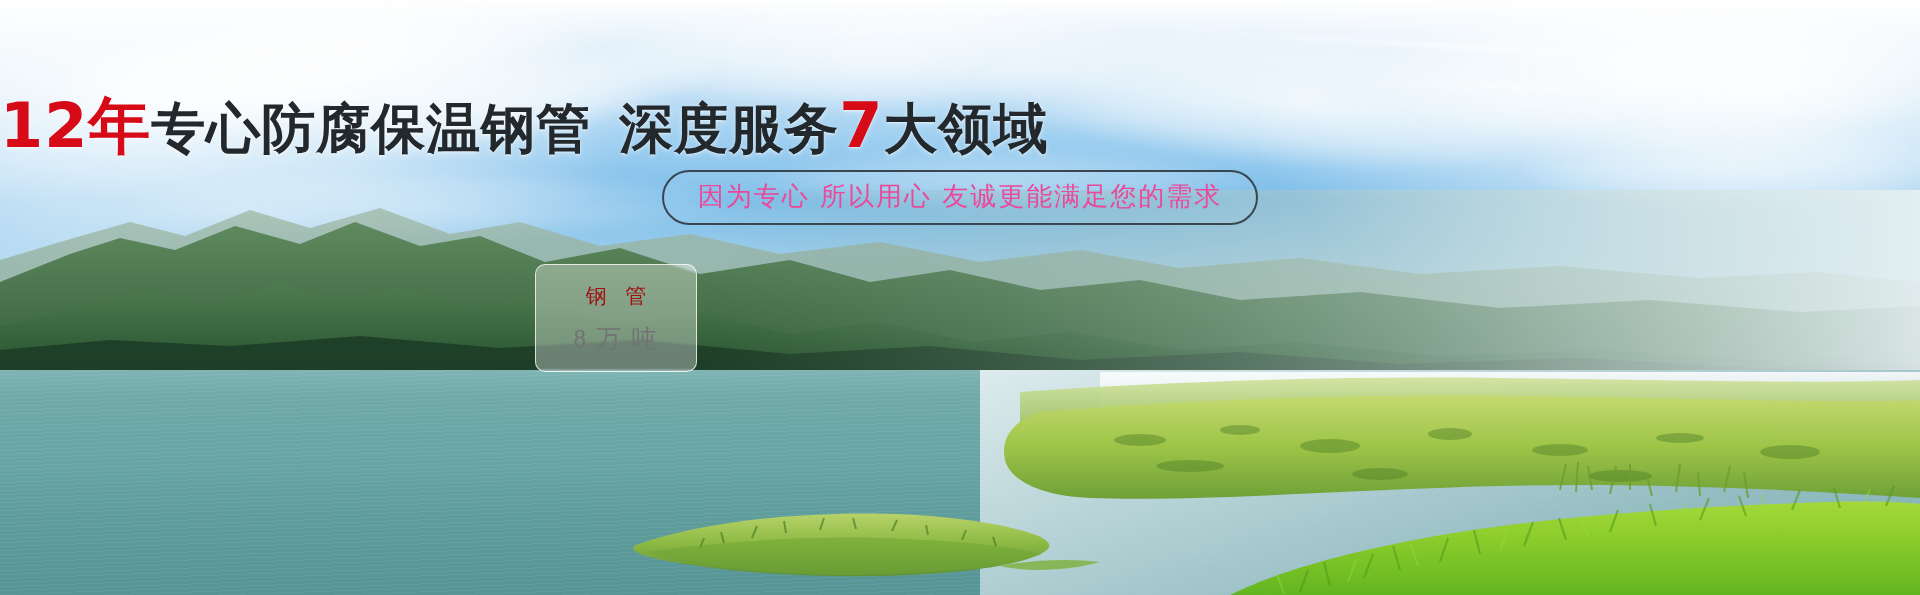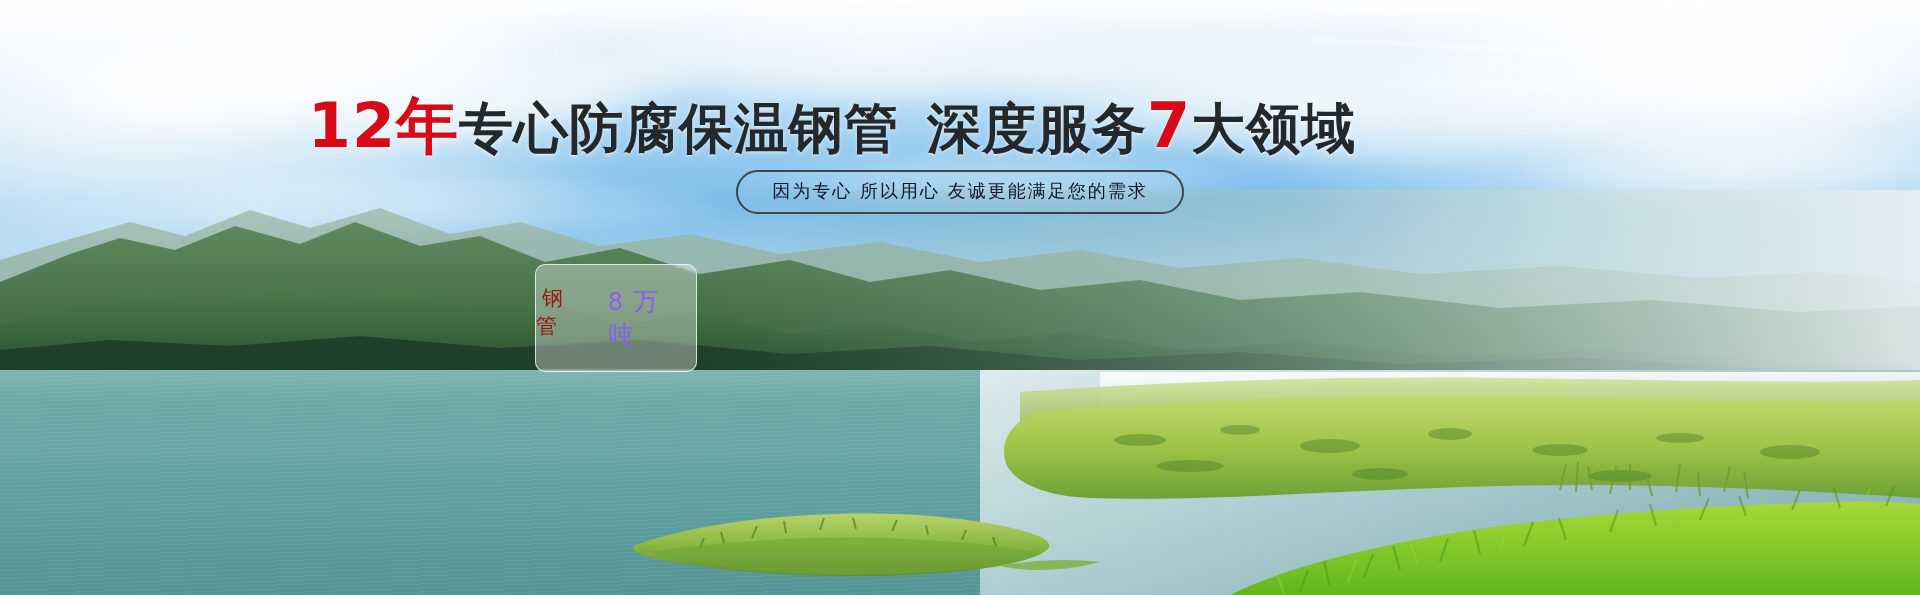--- a/index.html
+++ b/index.html
@@ -69,62 +69,62 @@
     background:linear-gradient(180deg, rgba(255,255,255,.85), rgba(255,255,255,0));
   }
 
   
   .land { position:absolute; left:0; top:330px; width:1920px; height:265px; }
   .land svg { display:block; }
 
   
   .headline {
     position:absolute; left:0; top:84px; width:1664px;
-    text-align:center; white-space:nowrap;
+    text-align:left; white-space:nowrap;
     font-family:"DejaVu Sans","Liberation Sans",sans-serif;
     font-weight:bold; font-size:54px; letter-spacing:1px;
     color:#23282c;
     text-shadow:0 1px 2px rgba(255,255,255,.55), 0 2px 6px rgba(255,255,255,.35);
   }
   .headline .num { color:#d60b17; font-size:62px; }
   .headline .gap { display:inline-block; width:28px; }
 
   .subtitle-wrap {
     position:absolute; left:0; top:170px; width:1920px;
     display:flex; justify-content:center;
   }
   .subtitle {
     border:2px solid #3a4650; border-radius:30px;
     padding:7px 34px 9px;
-    font-size:18px; color:#0f172a; letter-spacing:2px;
+    font-size:26px; color:#ec4899; letter-spacing:2px;
     background:rgba(255,255,255,.05);
     font-family:"DejaVu Sans","Liberation Sans",sans-serif;
   }
 
   
   .cards {
     position:absolute; left:535px; top:264px;
     display:flex; gap:7px;
   }
   .card {
     width:162px; height:108px; border-radius:10px;
     background:rgba(255,255,255,.34);
     border:1px solid rgba(255,255,255,.75);
-    display:flex; flex-direction:row;
+    display:flex; flex-direction:column;
     align-items:center; justify-content:center;
     backdrop-filter:blur(1px);
   }
   .card .label {
     color:#9e1313; font-size:21px; letter-spacing:6px;
     text-indent:6px; margin-bottom:12px;
     font-family:"DejaVu Sans","Liberation Sans",sans-serif;
   }
   .card .value {
-    color:#8b5cf6; font-size:25px; letter-spacing:2px;
-    font-family:Liberation Sans, sans-serif;
+    color:#737373; font-size:25px; letter-spacing:2px;
+    font-family:Liberation Serif, serif;
   }
   .card .value sup { font-size:15px; vertical-align:super; letter-spacing:0; }
 </style>
 </head>
 <body>
 
 <div id="banner">
 
   <div class="sky">
     <div class="sky-left-glow"></div>

